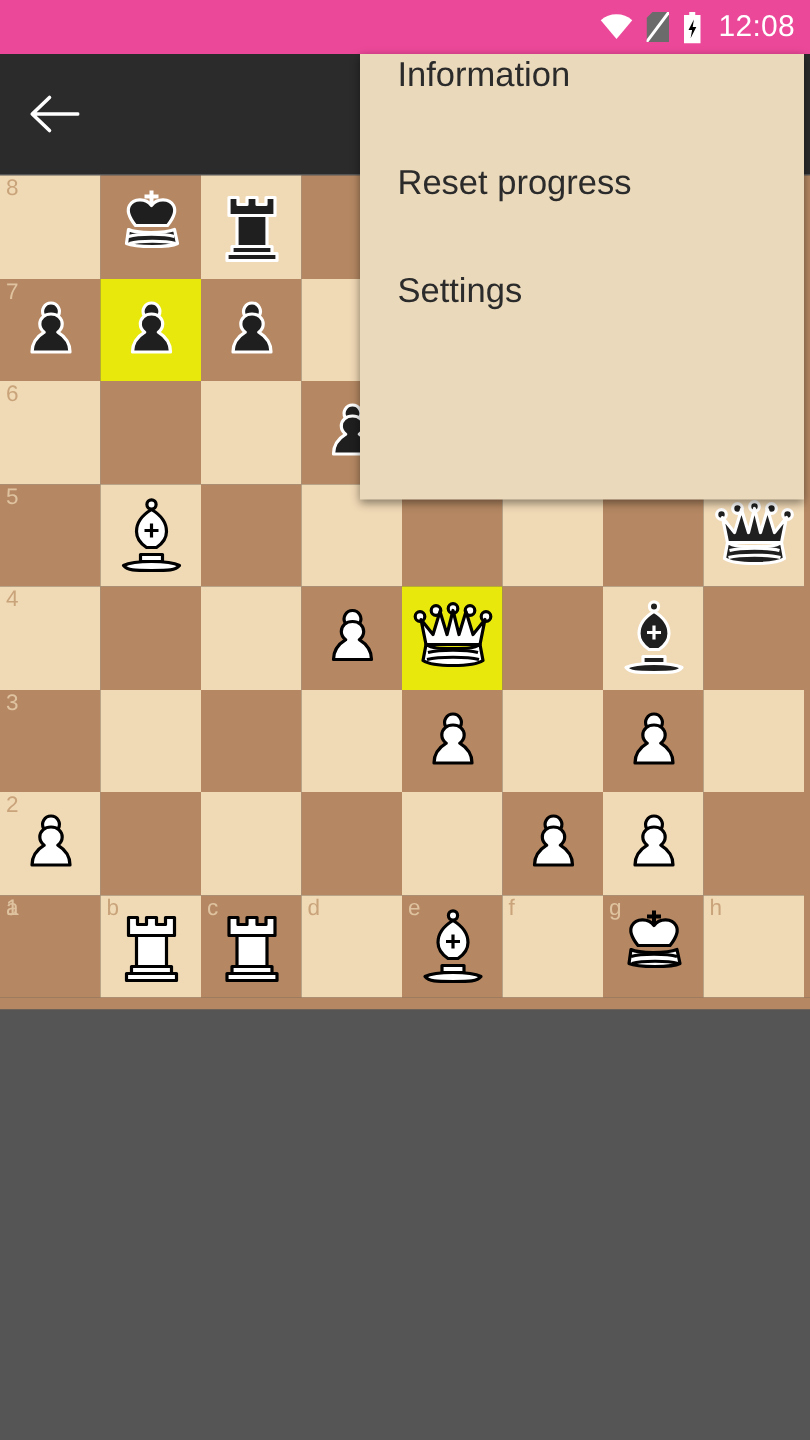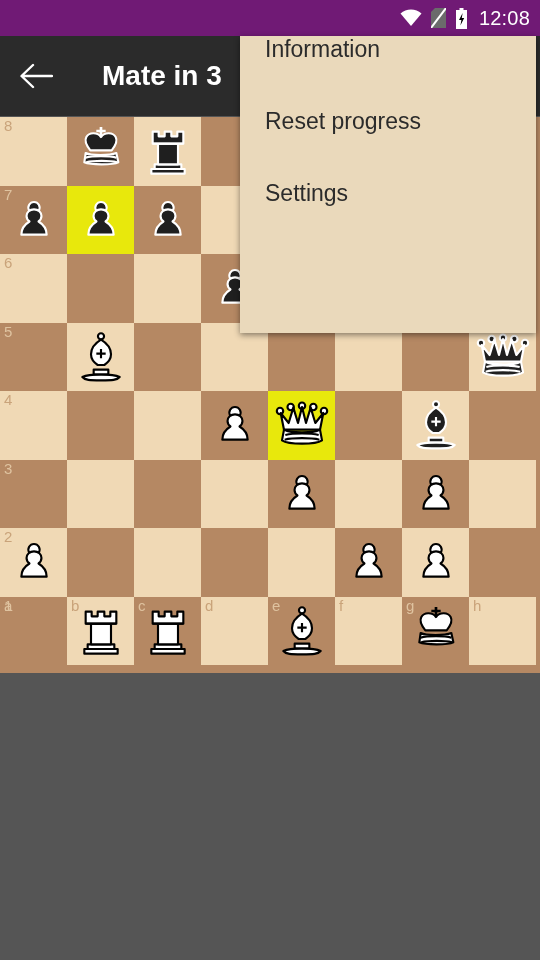--- a/index.html
+++ b/index.html
@@ -7,21 +7,21 @@
     width: 540px; height: 960px;
     background: #555555;
     font-family: "Liberation Sans", sans-serif;
     overflow: hidden;
   }
   .screen { position: relative; width: 540px; height: 960px; }
 
   
   .statusbar {
     position: absolute; left: 0; top: 0; width: 540px; height: 36px;
-    background: #701a75;
+    background: #ec4899;
     display: flex; align-items: center; justify-content: flex-end;
     padding-right: 10px; gap: 9px;
   }
   .sb-icon { display: flex; align-items: center; justify-content: center; }
   .sb-clock {
     color: #ffffff; font-size: 20px; letter-spacing: .2px;
     margin-left: 2px; font-family: "Liberation Sans", sans-serif;
   }
 
   
@@ -122,21 +122,20 @@
     </span>
     <span class="sb-clock">12:08</span>
   </div>
 
   <div class="toolbar">
     <div class="back-btn">
       <svg width="34" height="26" viewBox="0 0 34 26">
         <path d="M33 13 H3 M14 2 L2.5 13 L14 24" stroke="#ffffff" stroke-width="2.4" fill="none" stroke-linecap="round" stroke-linejoin="round"></path>
       </svg>
     </div>
-    <div class="toolbar-title">Mate in 3</div>
   </div>
 
   <div class="board" id="board">
       <div class="sq light">
         <span class="sq-rank">8</span>
       </div>
       <div class="sq dark">
         <div class="piece">
           <svg viewBox="0 0 45 45">
             <path d="M22.5 4.5 v7 M19 7.5 h7" stroke="#ffffff" stroke-width="2" fill="none"></path>

